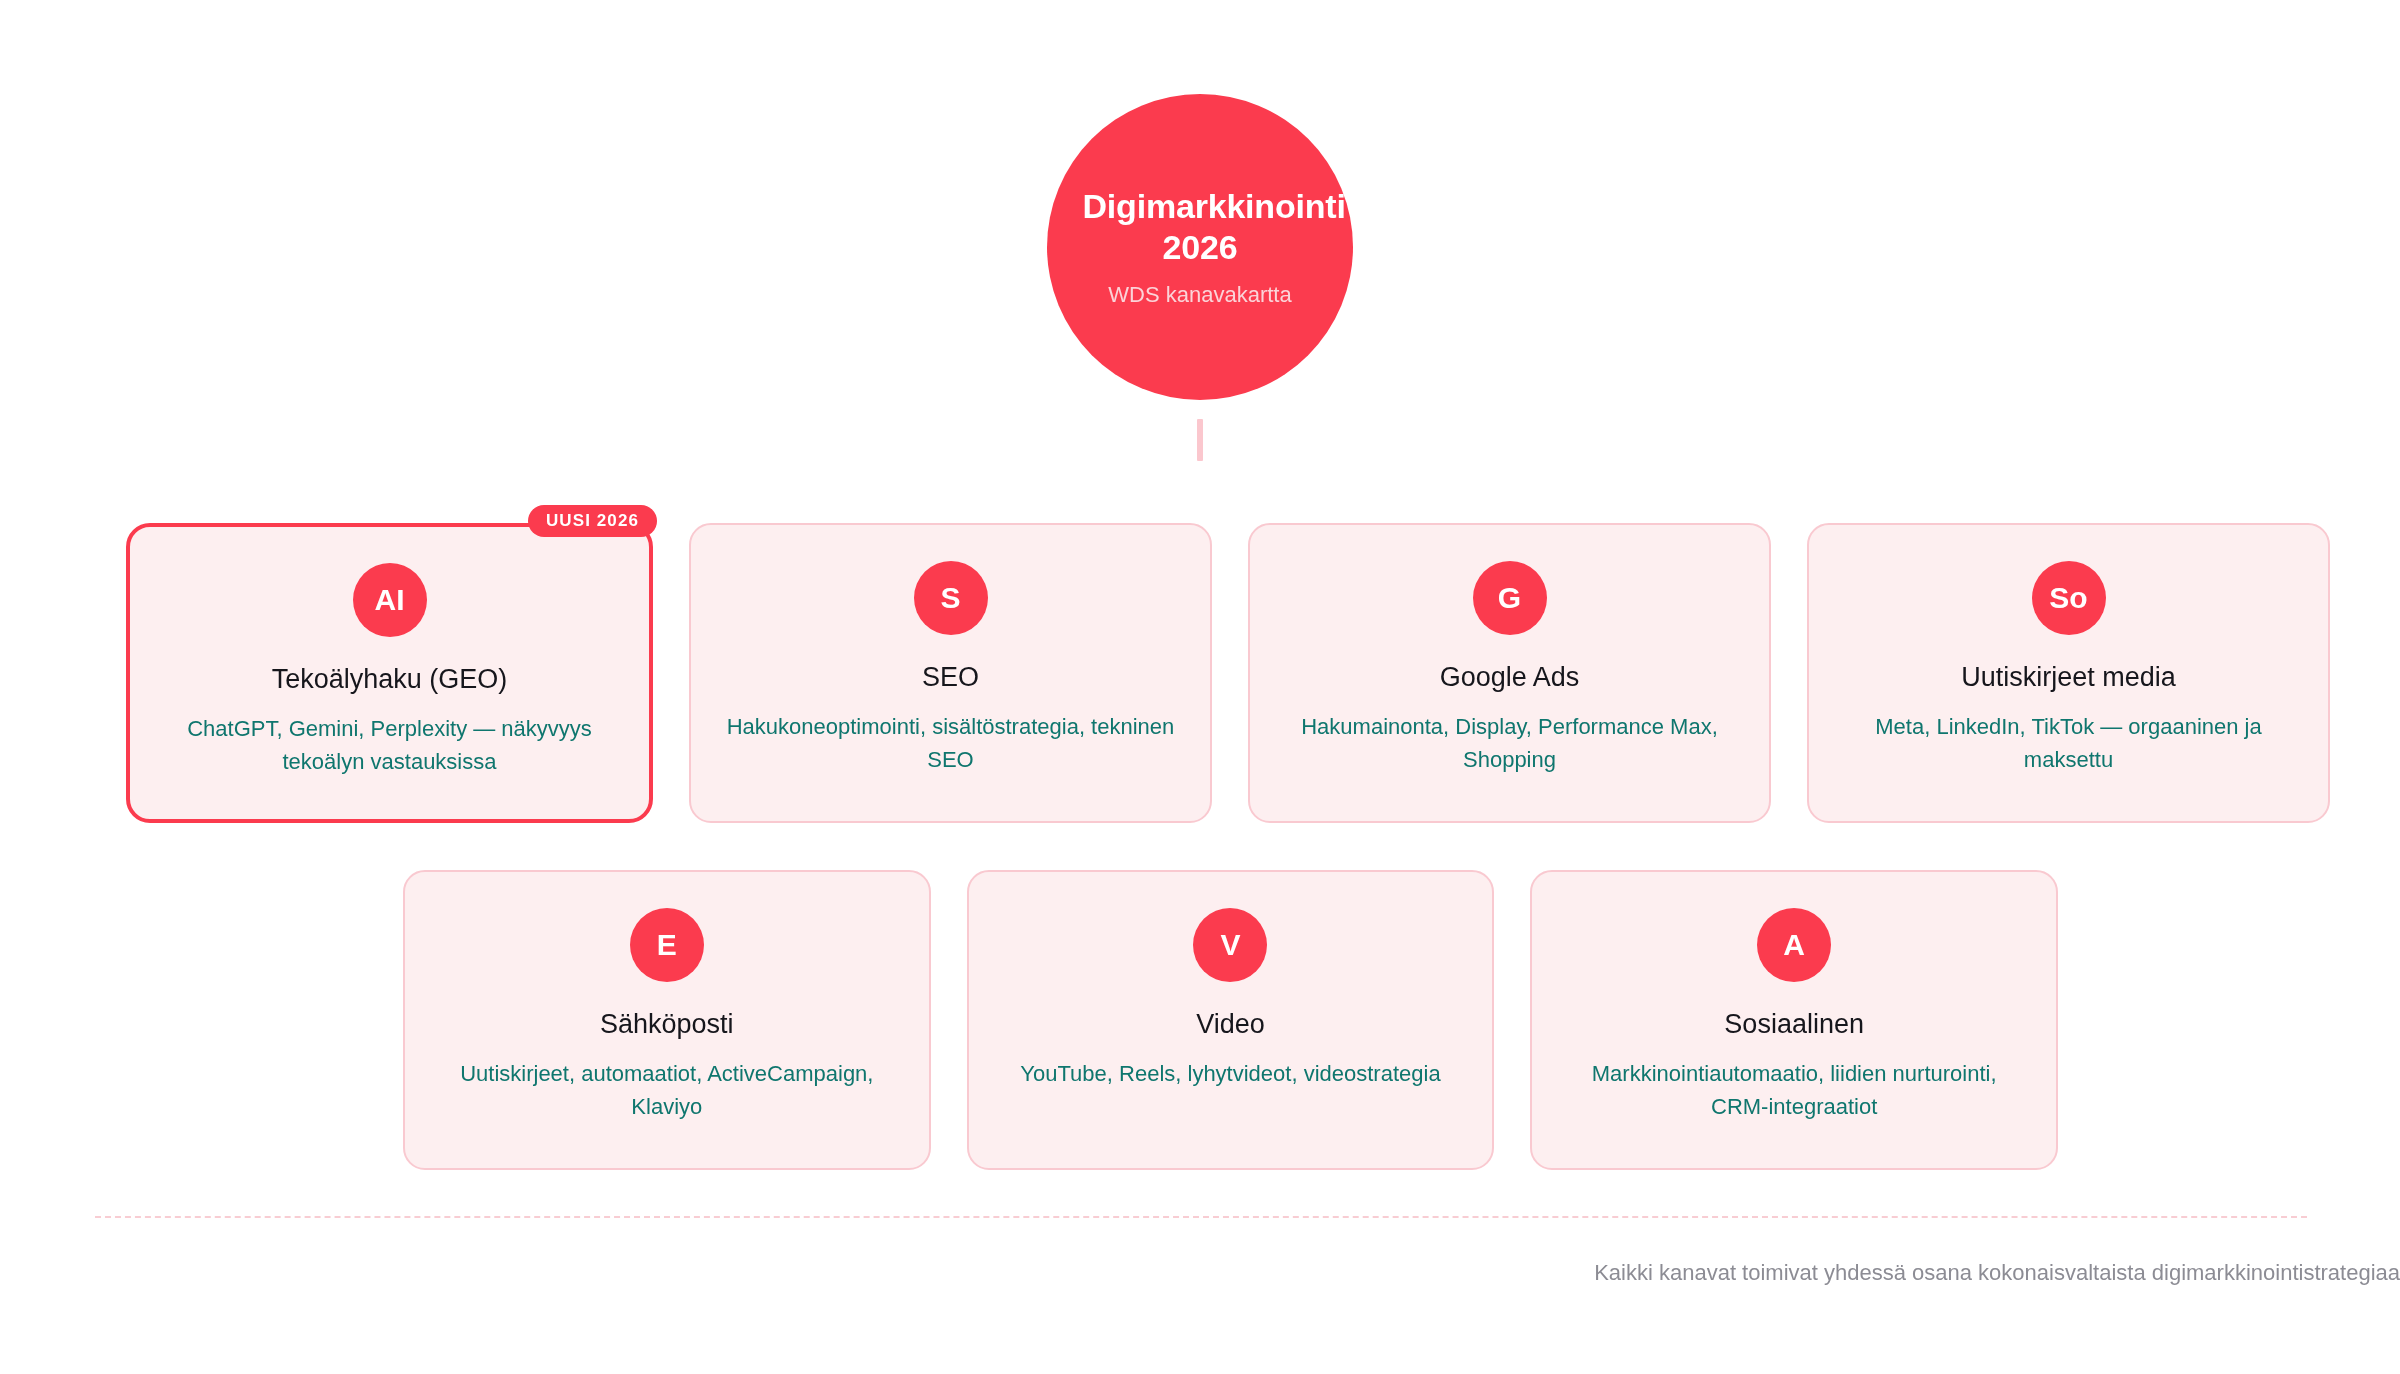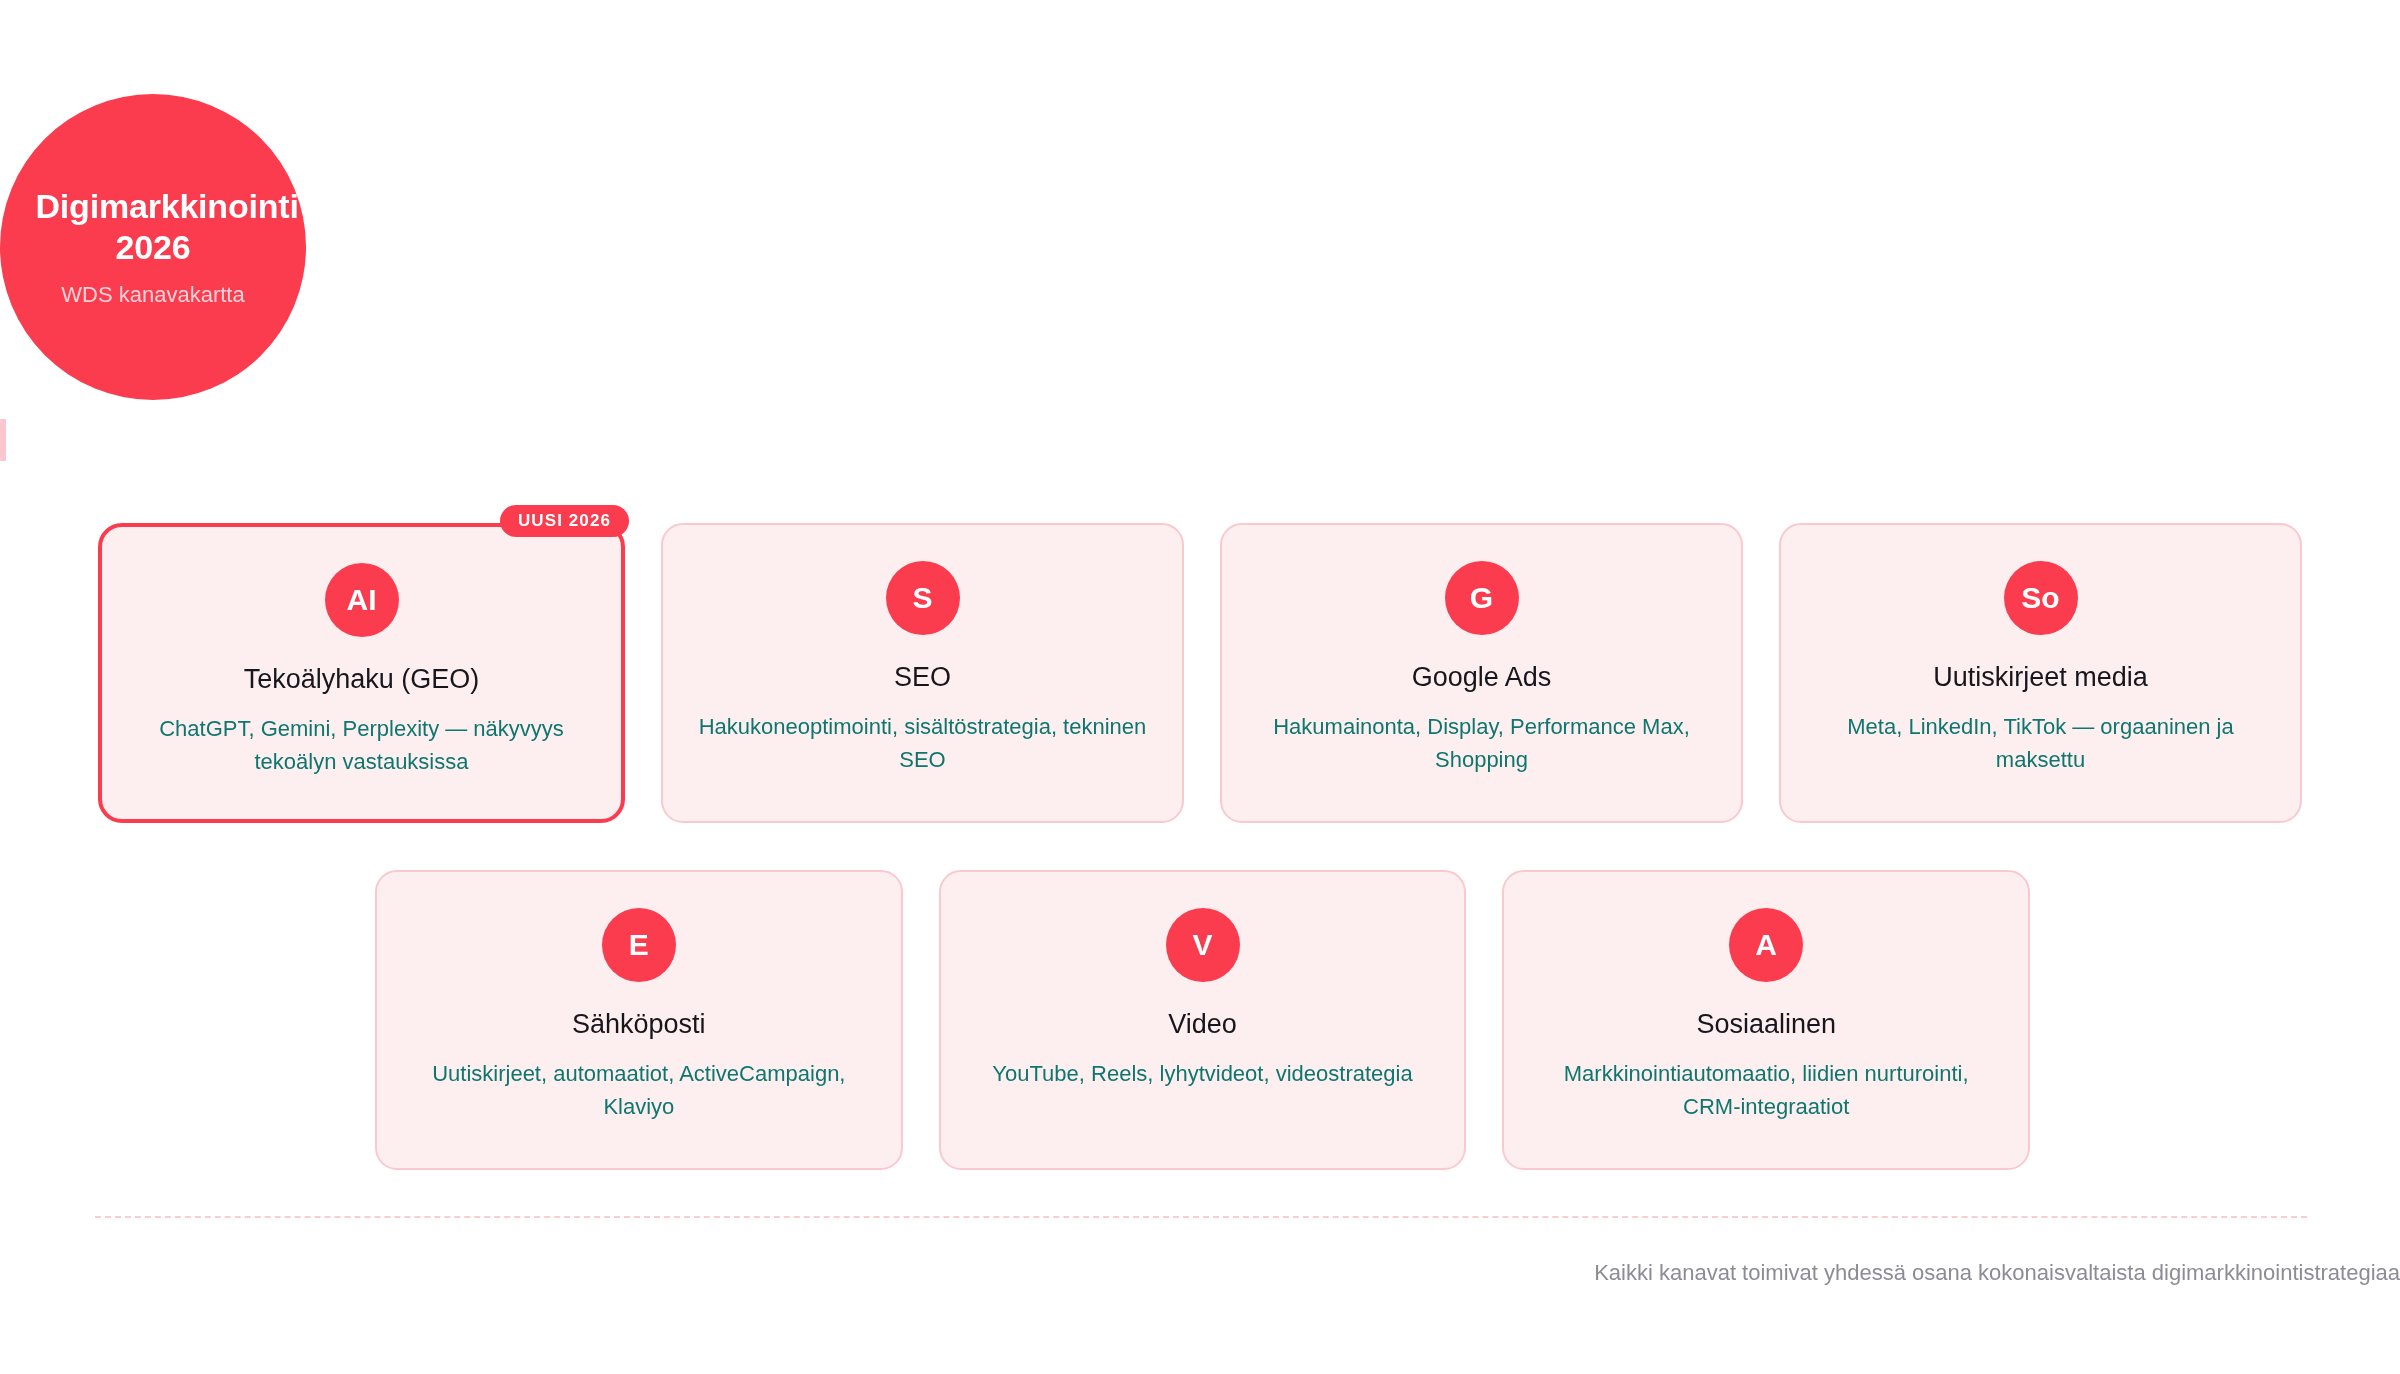--- a/index.html
+++ b/index.html
@@ -20,21 +20,21 @@
   }
 
   
   .hub-wrap {
     position: absolute;
     top: 94px;
     left: 0;
     width: 2400px;
     display: flex;
     flex-direction: column;
-    align-items: flex-start;
+    align-items: center;
   }
 
   .hub-circle {
     width: 306px;
     height: 306px;
     border-radius: 50%;
     background: #FB3B4E;
     display: flex;
     flex-direction: column;
     align-items: center;
@@ -64,22 +64,23 @@
     height: 42px;
     background: #FBC7CE;
     margin-top: 19px;
     border-radius: 1px;
   }
 
   
   .row {
     position: absolute;
     display: flex;
-    justify-content: center;
+    justify-content: flex-end;
     gap: 36px;
+    margin-left: 28px;
   }
 
   .row-1 { top: 523px; left: 98px; width: 2204px; }
   .row-2 { top: 870px; left: 375px; width: 1655px; }
 
   .card {
     position: relative;
     flex: 1 1 0;
     min-height: 300px;
     background: #FDEFF0;

